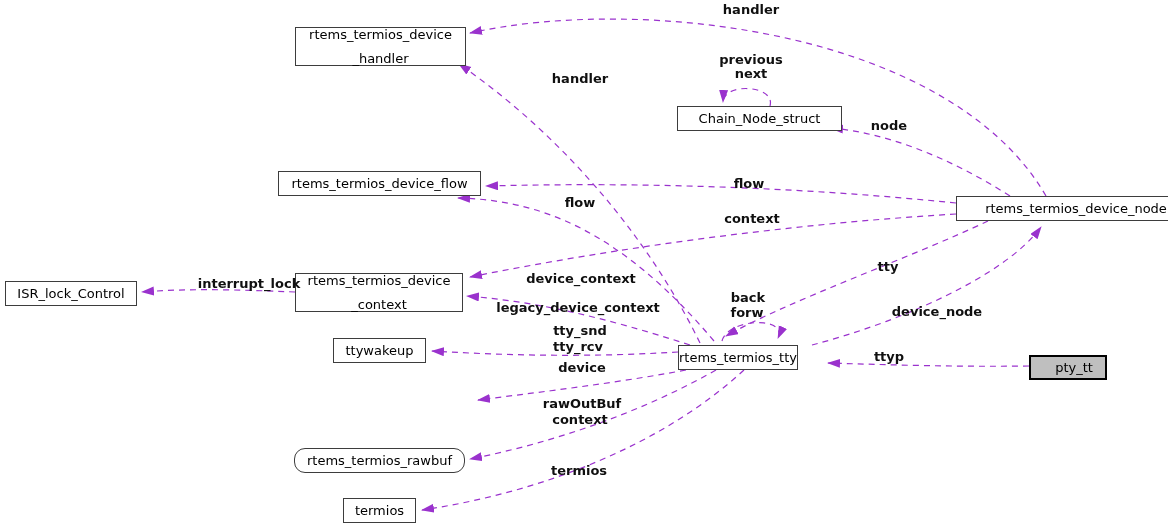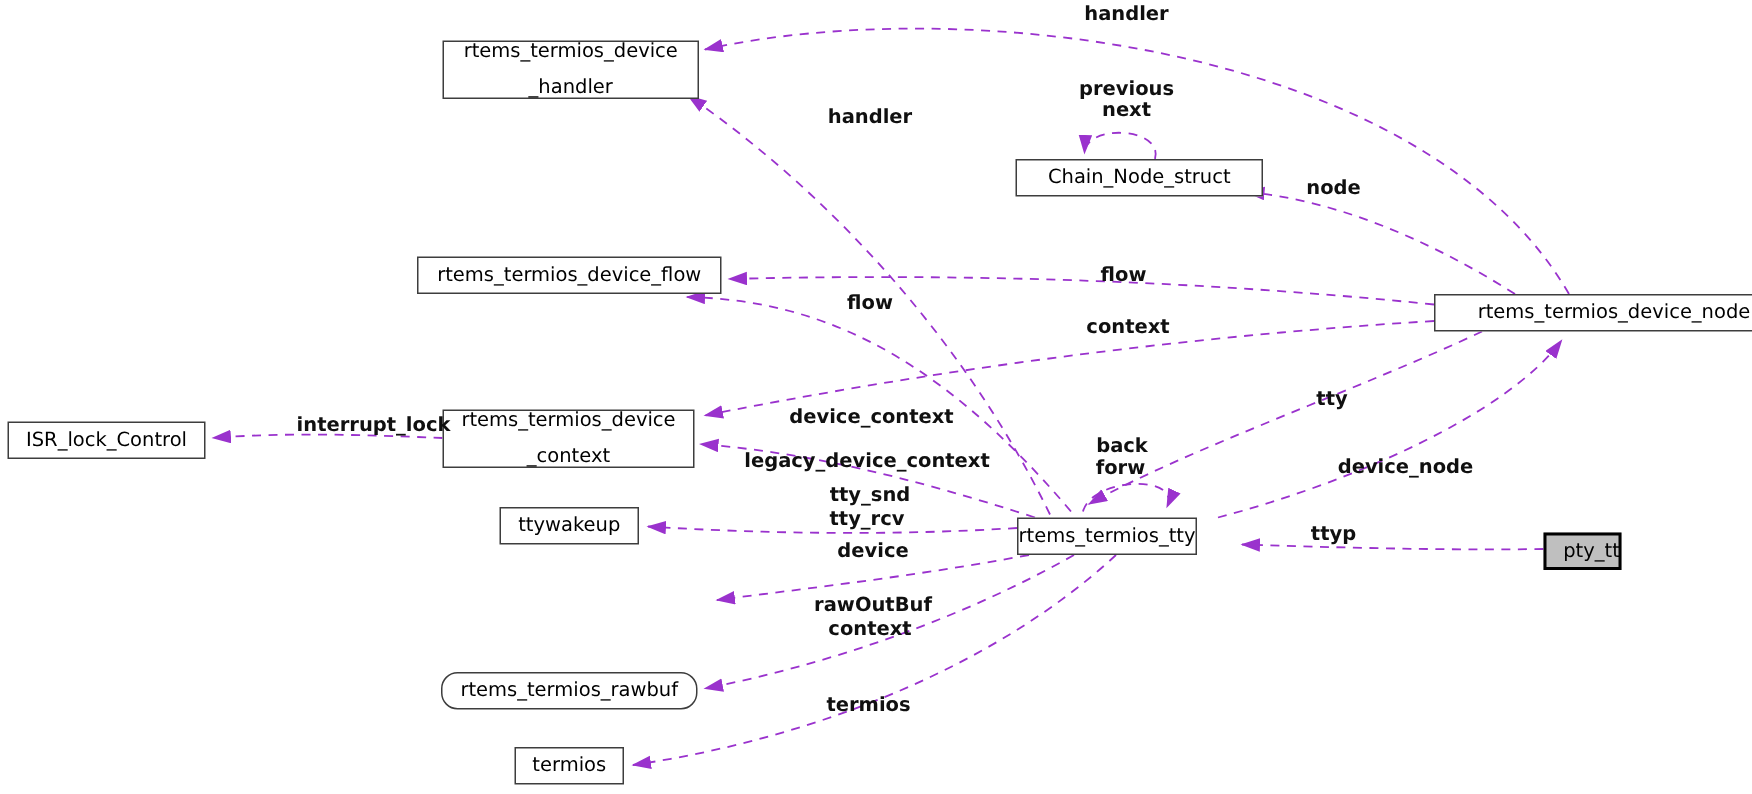--- a/index.html
+++ b/index.html
@@ -69,21 +69,21 @@
   <div class="node" style="left:295px;top:27px;width:171px;height:39px;">rtems_termios_device
 _handler</div>
   <div class="node" style="left:677px;top:106px;width:165px;height:25px;">Chain_Node_struct</div>
   <div class="node" style="left:278px;top:171px;width:203px;height:25px;">rtems_termios_device_flow</div>
   <div class="node" style="left:956px;top:196px;width:240px;height:25px;">rtems_termios_device_node</div>
   <div class="node" style="left:5px;top:281px;width:132px;height:25px;">ISR_lock_Control</div>
   <div class="node" style="left:295px;top:273px;width:168px;height:39px;">rtems_termios_device
 _context</div>
   <div class="node" style="left:333px;top:338px;width:93px;height:25px;">ttywakeup</div>
   <div class="node" style="left:678px;top:345px;width:120px;height:25px;">rtems_termios_tty</div>
-  <div class="node highlight" style="left:1029px;top:355px;width:52px;height:25px;padding-left:12px;">pty_tt</div>
+  <div class="node highlight" style="left:1029px;top:355px;width:78px;height:25px;padding-left:12px;">pty_tt</div>
   <div class="node" style="left:294px;top:448px;width:171px;height:25px;border-radius:11px;">rtems_termios_rawbuf</div>
   <div class="node" style="left:343px;top:498px;width:73px;height:25px;">termios</div>
 
   <span class="elabel" style="left:751px;top:3px;">handler</span>
   <span class="elabel" style="left:751px;top:53px;">previous</span>
   <span class="elabel" style="left:751px;top:67px;">next</span>
   <span class="elabel" style="left:580px;top:72px;">handler</span>
   <span class="elabel" style="left:889px;top:119px;">node</span>
   <span class="elabel" style="left:749px;top:177px;">flow</span>
   <span class="elabel" style="left:580px;top:196px;">flow</span>

